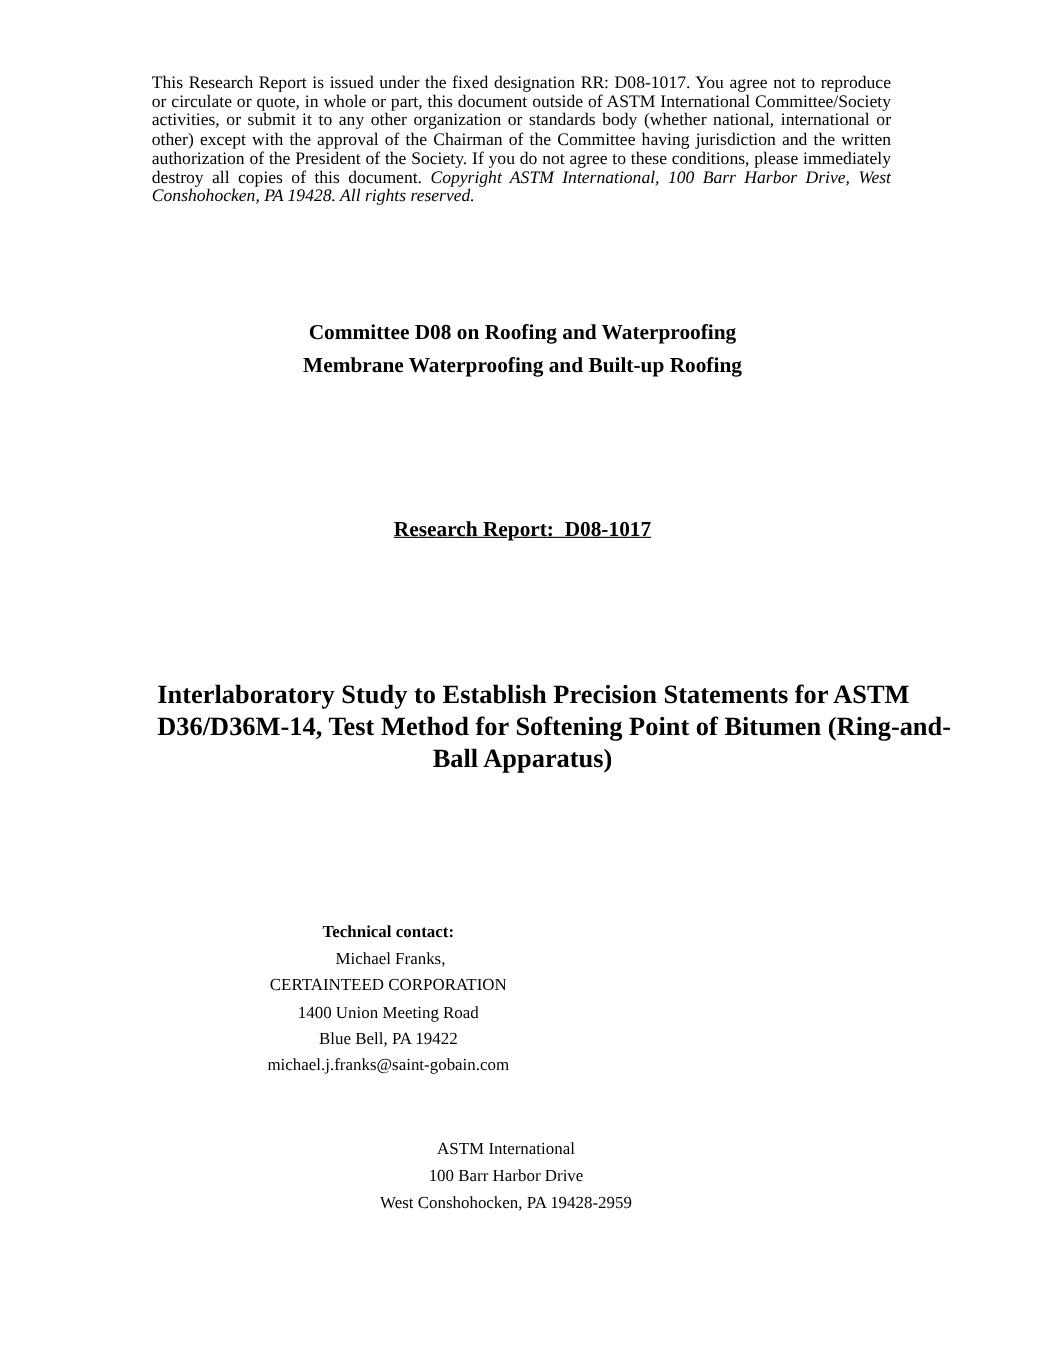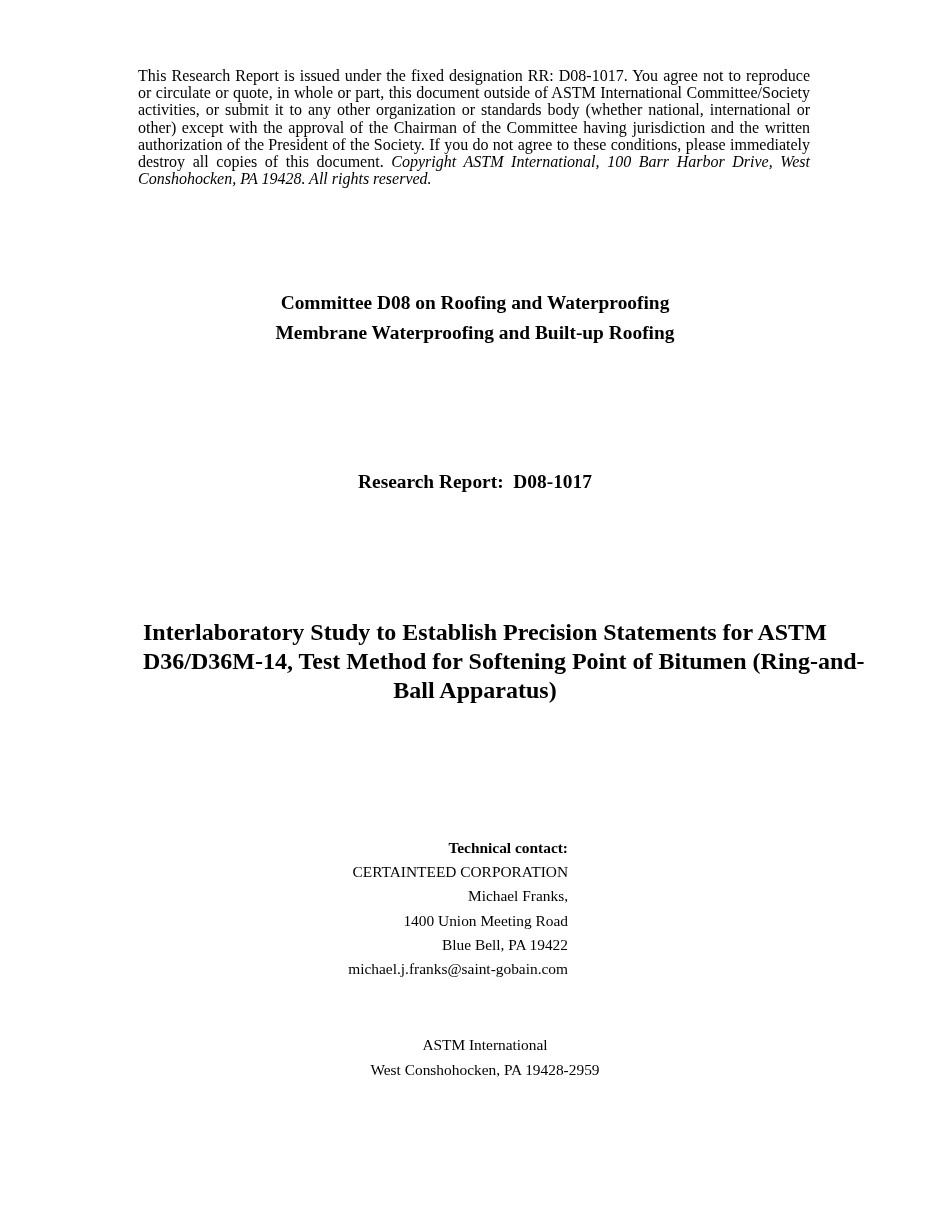--- a/index.html
+++ b/index.html
@@ -70,20 +70,21 @@
   .report-number {
     position: absolute;
     left: 145px;
     top: 467px;
     width: 660px;
     text-align: center;
     font-weight: bold;
     font-size: 19.4px;
     line-height: 29.5px;
     white-space: pre;
+    text-decoration: underline;
   }
 
   
   .main-title {
     position: absolute;
     left: 143px;
     top: 618px;
     width: 664px;
     text-align: center;
     font-weight: bold;
@@ -96,35 +97,35 @@
   }
 
   
   .contact-block {
     position: absolute;
     left: 138px;
     top: 836px;
     width: 430px;
     font-size: 15.4px;
     line-height: 24.2px;
-    text-align: right;
+    text-align: center;
   }
   .contact-block .heading {
     font-weight: bold;
     display: block;
   }
   .contact-block .cline {
     display: block;
     white-space: pre;
   }
 
   
   .footer-address {
     position: absolute;
-    left: 155px;
+    left: 130px;
     top: 1033px;
     width: 660px;
     text-align: center;
     font-size: 15.4px;
     line-height: 24.6px;
   }
   .footer-address .fline {
     display: block;
   }
 </style>
@@ -144,25 +145,26 @@
   <div class="report-number">Research Report:  D08-1017</div>
 
   <div class="main-title">
     <span class="ln">Interlaboratory Study to Establish Precision Statements for ASTM</span>
     <span class="ln">D36/D36M-14, Test Method for Softening Point of Bitumen (Ring-and-</span>
     <span class="ln">Ball Apparatus)</span>
   </div>
 
   <div class="contact-block">
     <span class="heading">Technical contact:</span>
+    <span class="cline"> Michael Franks,</span>
     <span class="cline">CERTAINTEED CORPORATION</span>
-    <span class="cline"> Michael Franks,</span>
     <span class="cline">1400 Union Meeting Road</span>
     <span class="cline">Blue Bell, PA 19422</span>
     <span class="cline">michael.j.franks@saint-gobain.com</span>
   </div>
 
   <div class="footer-address">
     <span class="fline">ASTM International</span>
+    <span class="fline">100 Barr Harbor Drive</span>
     <span class="fline">West Conshohocken, PA 19428-2959</span>
   </div>
 
 </div>
 
 </body></html>

